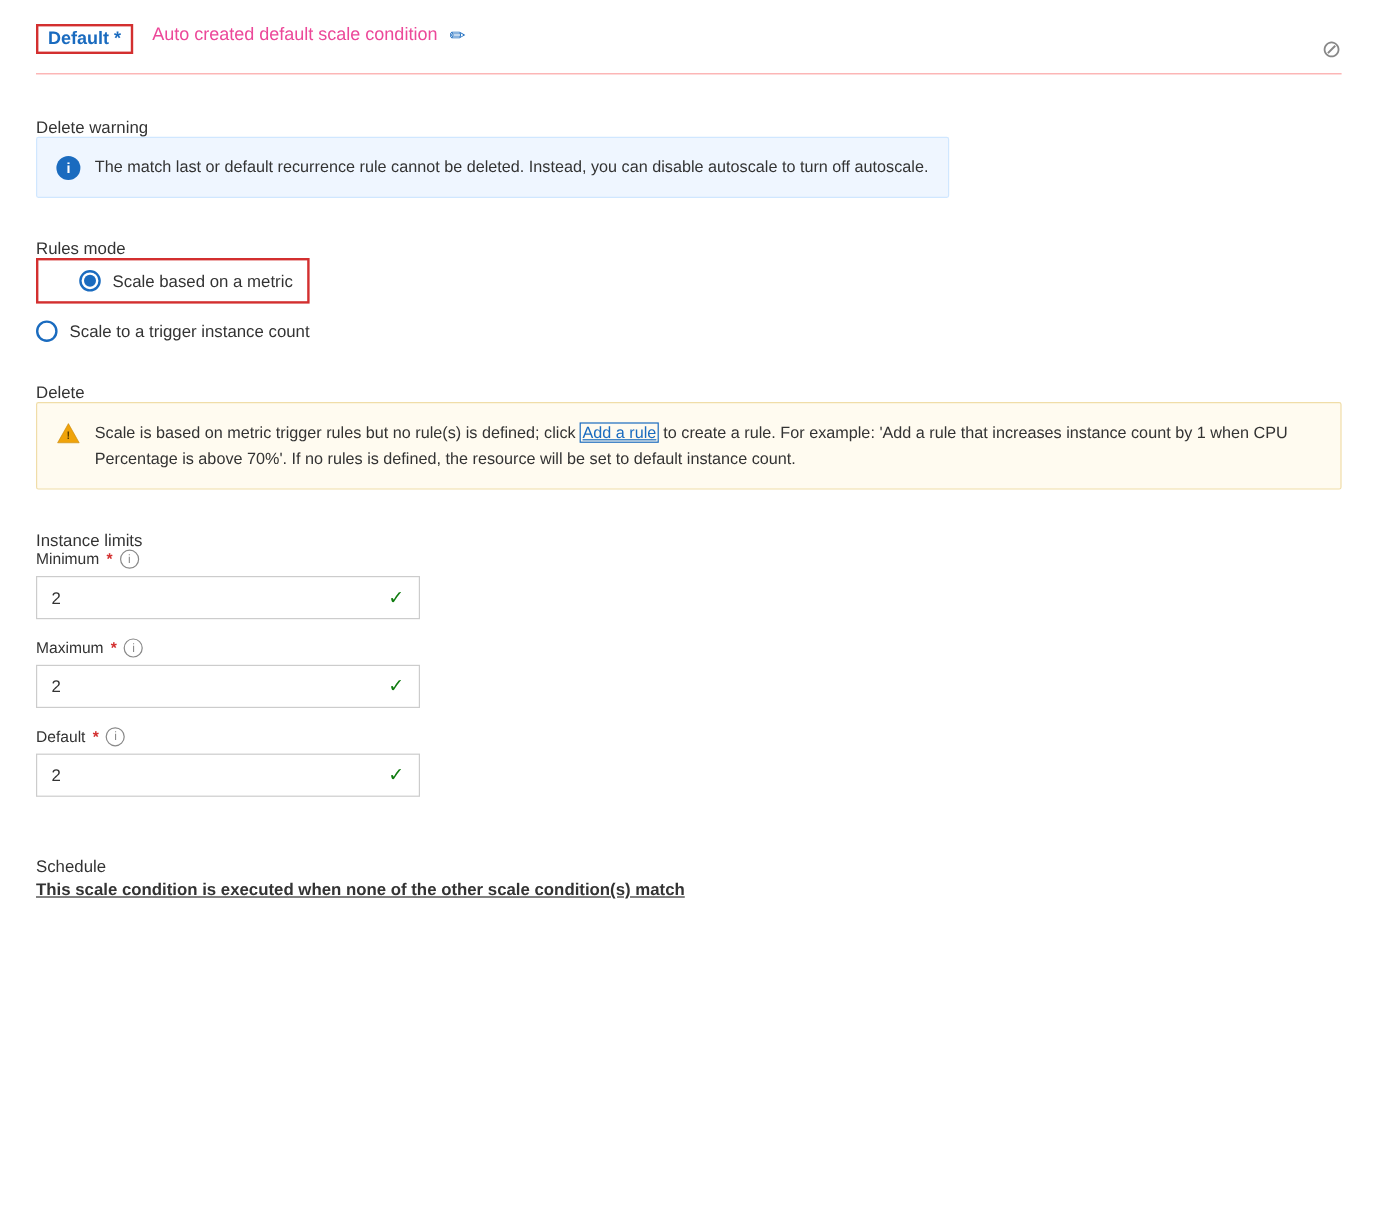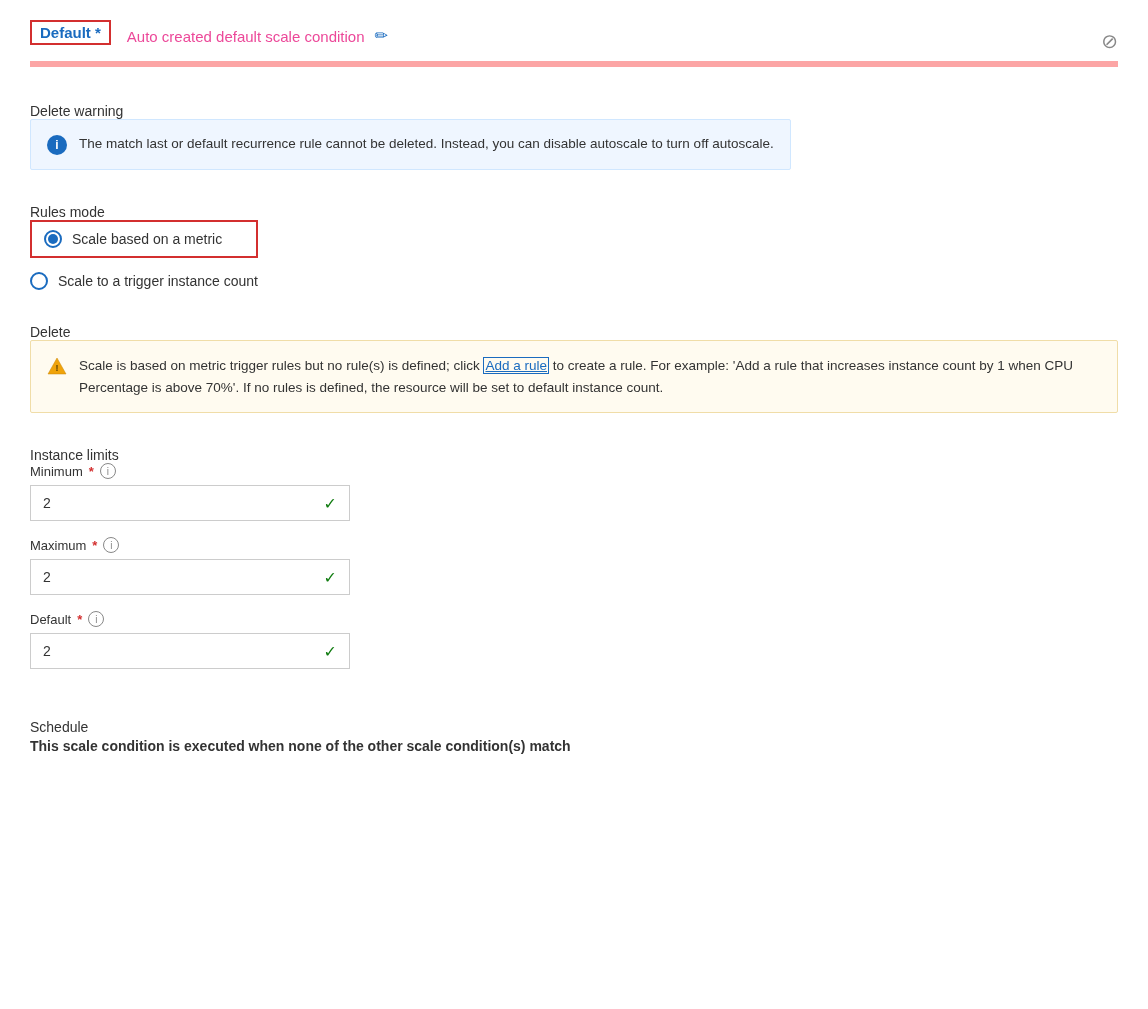--- a/index.html
+++ b/index.html
@@ -14,23 +14,23 @@
     .page-container {
       max-width: 1148px;
       min-height: 1009px;
       background: #fff;
       padding: 20px 30px;
     }
 
     
     .header {
       display: flex;
-      align-items: flex-end;
+      align-items: flex-start;
       padding-bottom: 16px;
-      border-bottom: 6px solid #fca5a5;
+      border-bottom: 1px solid #fca5a5;
       margin-bottom: 30px;
       position: relative;
     }
 
     .header-badge {
       border: 2px solid #d32f2f;
       color: #1a6bbf;
       font-weight: 700;
       font-size: 15px;
       padding: 2px 8px;
@@ -116,20 +116,21 @@
       display: flex;
       flex-direction: column;
       gap: 14px;
     }
 
     .radio-option {
       display: flex;
       align-items: center;
       gap: 10px;
       cursor: pointer;
+      justify-content: flex-end;
     }
 
     .radio-option.selected {
       border: 2px solid #d32f2f;
       padding: 8px 12px;
       border-radius: 0;
     }
 
     .radio-circle {
       width: 18px;
@@ -190,21 +191,20 @@
     
     .instance-field {
       margin-bottom: 16px;
     }
 
     .field-label {
       font-size: 13px;
       color: #333;
       margin-bottom: 6px;
       display: flex;
-      align-items: center;
       gap: 6px;
     }
 
     .required-star {
       color: #d32f2f;
       font-weight: 700;
     }
 
     .info-circle {
       width: 16px;
@@ -239,20 +239,21 @@
       color: #107c10;
       font-size: 16px;
     }
 
     
     .schedule-text {
       font-size: 14px;
       font-weight: 700;
       color: #333;
       line-height: 1.6;
+      text-decoration: underline;
     }
   </style>
 </head>
 <body>
 
 <div class="page-container">
 
   <div class="header">
     <span class="header-badge">Default *</span>
     <span class="header-title">Auto created default scale condition</span>

